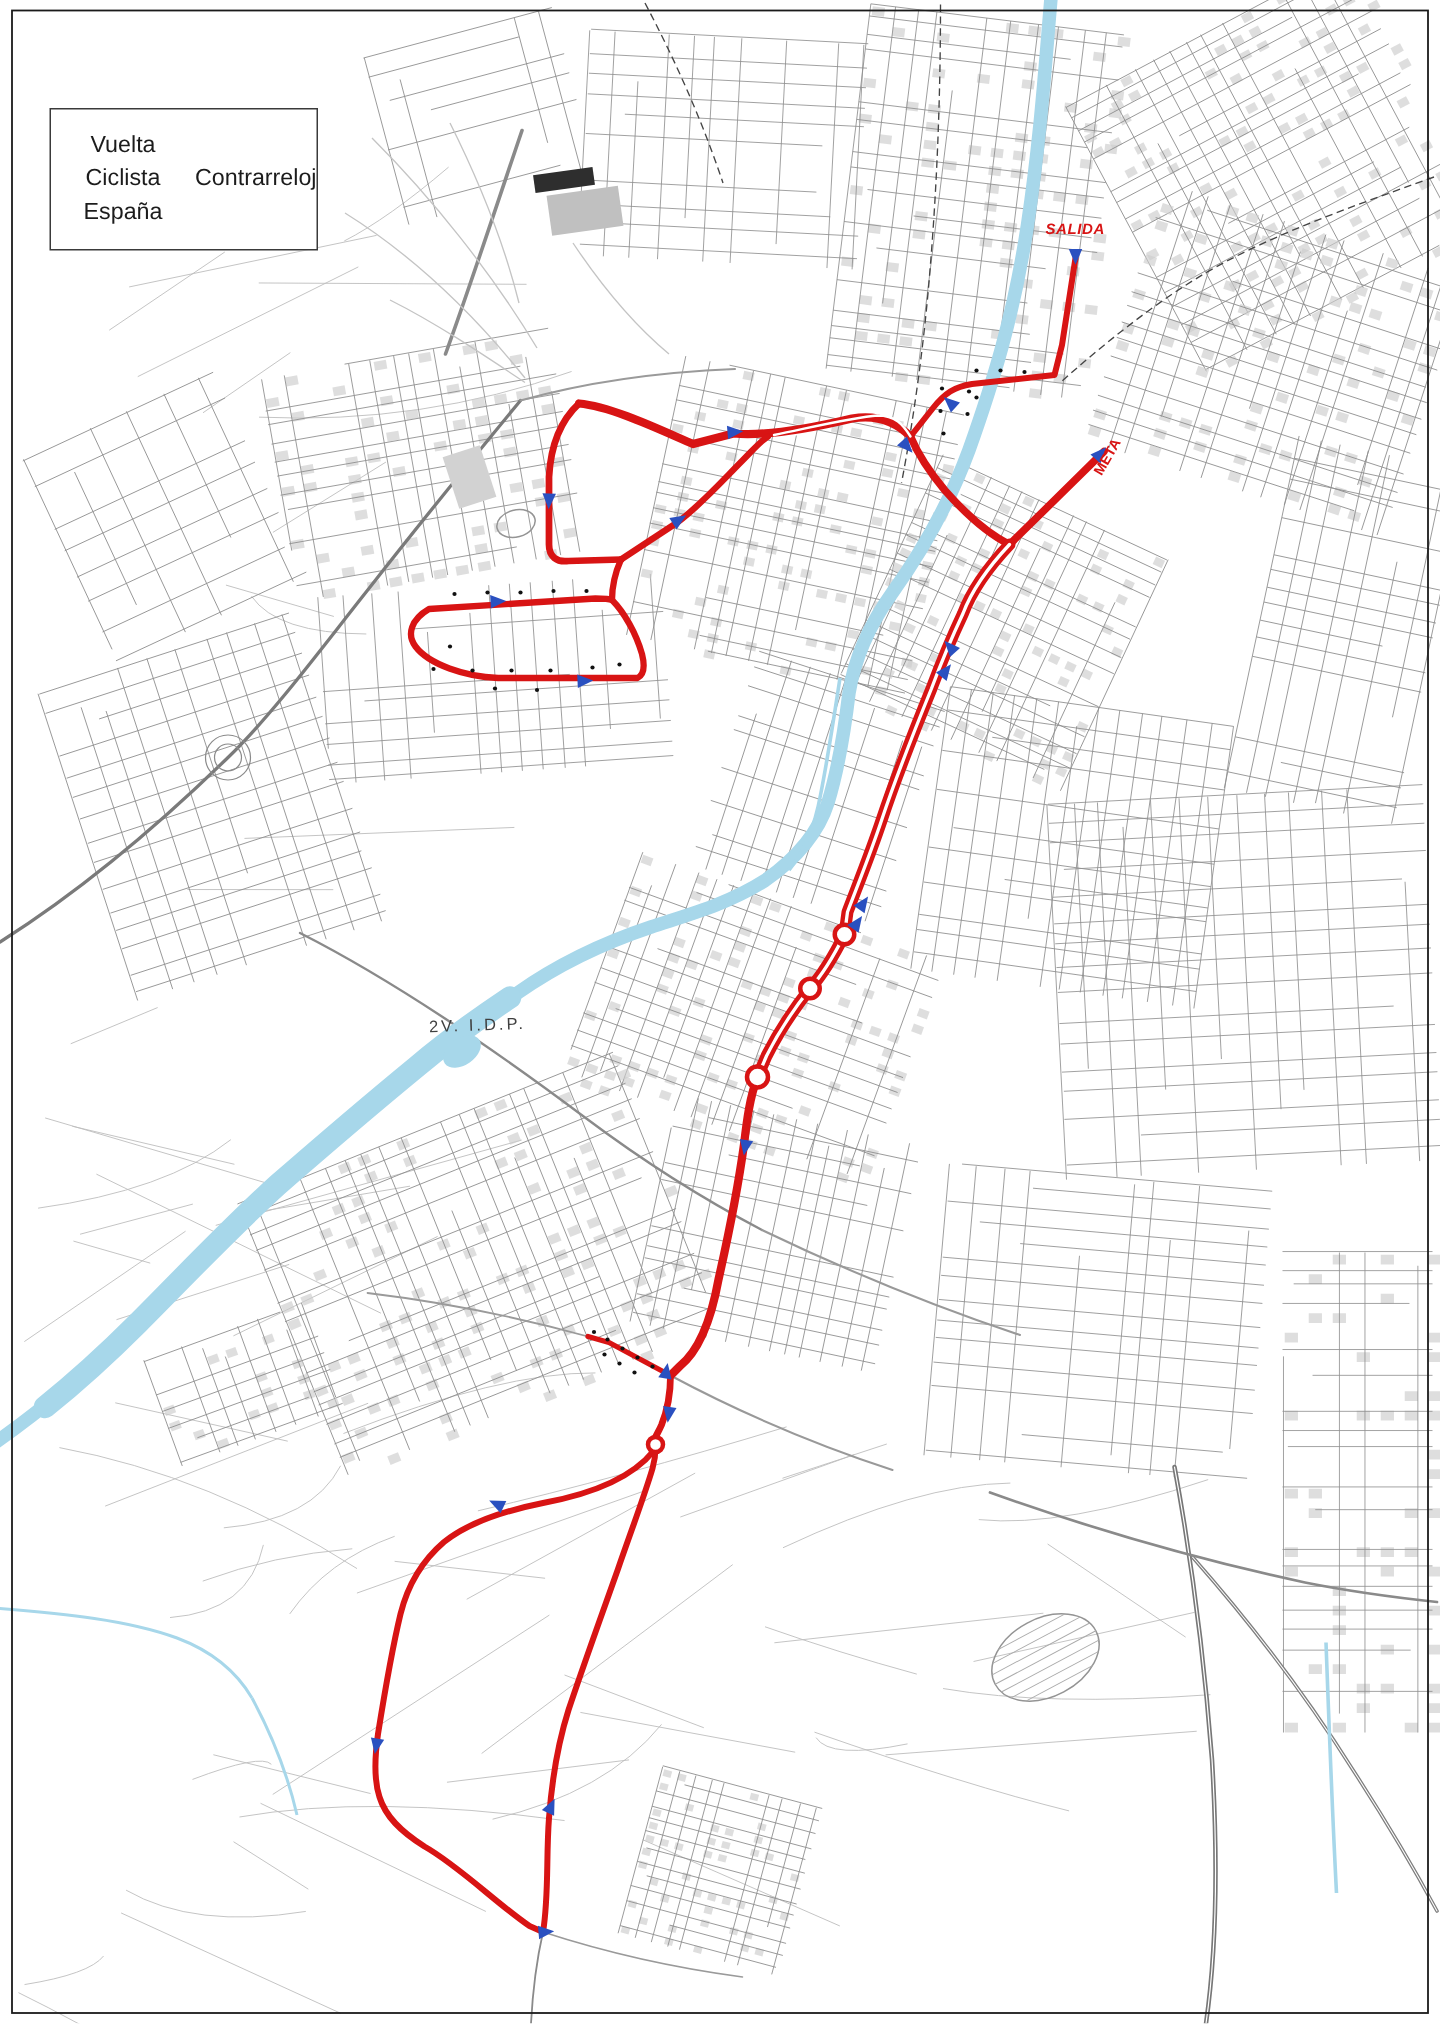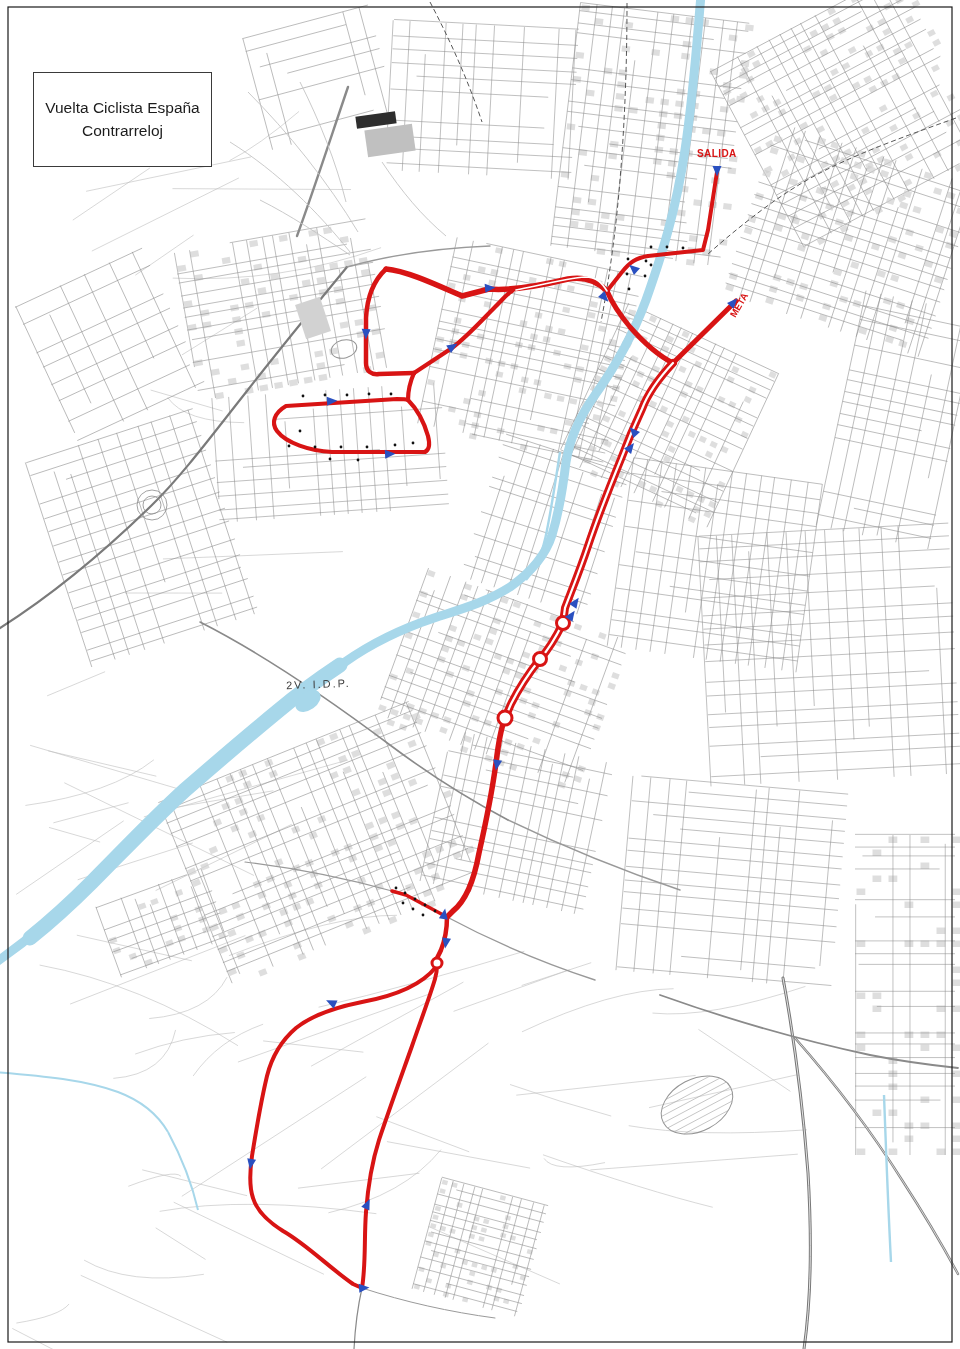--- a/index.html
+++ b/index.html
@@ -1,24 +1,24 @@
 <!DOCTYPE html>
 <html><head>
 <meta charset="utf-8">
 <style>
   html,body{margin:0;padding:0;background:#fff;}
   .page{position:relative;width:960px;height:1349px;background:#ffffff;overflow:hidden;
         font-family:"Liberation Sans", sans-serif;}
   #map-svg{position:absolute;left:0;top:0;width:960px;height:1349px;}
   .title-box{position:absolute;left:33px;top:72px;width:177px;height:93px;background:#ffffff;
-             border:1px solid #3a3a3a;display:flex;flex-direction:column;align-items:center;
+             border:1px solid #3a3a3a;display:flex;flex-direction:row;align-items:center;
              justify-content:center;z-index:6;color:#1c1c1c;font-size:15.5px;line-height:1.45;
              text-align:center;}
   .lbl{position:absolute;z-index:5;font-weight:bold;white-space:nowrap;pointer-events:none;}
-  .lbl.salida{left:697px;top:148px;font-size:10px;color:#d81414;letter-spacing:0.4px;}
+  .lbl.salida{left:697px;top:148px;font-size:10px;color:#d81414;letter-spacing:0.4px;font-style:italic;}
   .lbl.meta{left:737px;top:308px;font-size:9.5px;color:#d81414;transform:rotate(-60deg);
             transform-origin:0 100%;}
   .lbl.area{left:286px;top:678px;font-size:11px;font-weight:normal;color:#3f3f3f;
             letter-spacing:2px;transform:rotate(-2deg);}
 </style>
 </head>
 <body>
 
 <div class="page">
   <svg id="map-svg" viewBox="0 0 960 1349">

